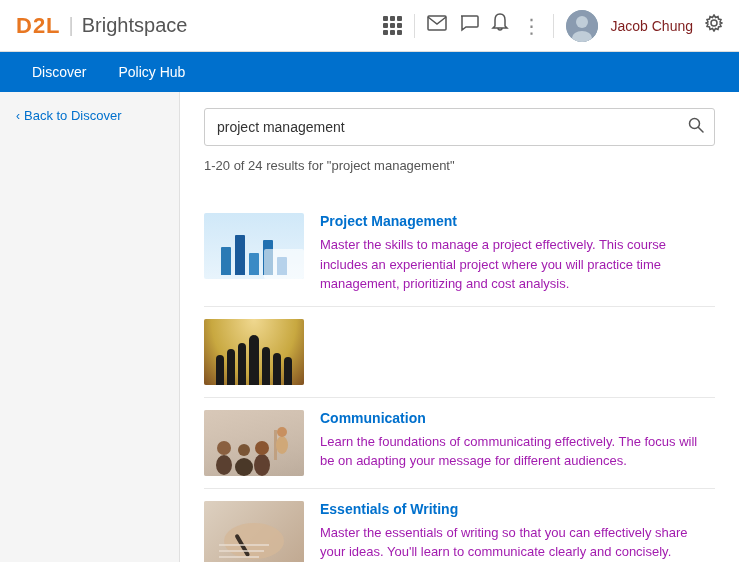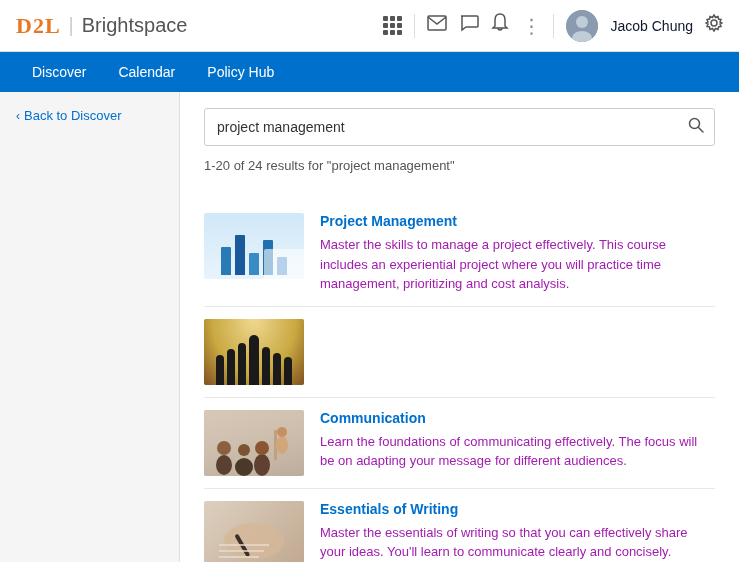--- a/index.html
+++ b/index.html
@@ -13,21 +13,20 @@
       padding: 8px 16px;
       border-bottom: 1px solid #ddd;
       height: 52px;
     }
     .logo-d2l {
       font-weight: bold;
       font-size: 22px;
       color: #e87722;
       letter-spacing: 1px;
       margin-right: 8px;
-      font-family: Liberation Serif, serif;
     }
     .logo-separator {
       color: #ccc;
       font-size: 20px;
       margin-right: 8px;
     }
     .logo-brightspace {
       font-size: 20px;
       color: #555;
       font-weight: 300;
@@ -66,21 +65,21 @@
       height: 100%;
       background: linear-gradient(135deg, #a0b0c0 0%, #7090a0 100%);
       display: flex;
       align-items: center;
       justify-content: center;
       color: #fff;
       font-size: 13px;
     }
     .username {
       font-size: 14px;
-      color: #0f172a;
+      color: #7f1d1d;
     }
     .gear-icon {
       font-size: 18px;
       color: #555;
     }
 
     
     .navbar {
       background: #0070cd;
       display: flex;
@@ -359,21 +358,20 @@
       <svg width="18" height="18" viewBox="0 0 18 18" fill="none">
         <circle cx="9" cy="9" r="3" stroke="#555" stroke-width="1.5"></circle>
         <path d="M9 1 L10.5 3.5 L13 2.5 L13.5 5 L16 5.5 L15 8 L17 9 L15 10 L16 12.5 L13.5 13 L13 15.5 L10.5 14.5 L9 17 L7.5 14.5 L5 15.5 L4.5 13 L2 12.5 L3 10 L1 9 L3 8 L2 5.5 L4.5 5 L5 2.5 L7.5 3.5 Z" stroke="#555" stroke-width="1.5" fill="none"></path>
       </svg>
     </span>
   </div>
 </div>
 
 <div class="navbar">
   <a class="nav-item">Discover</a>
-  <a class="nav-item">Calendar</a>
   <a class="nav-item">Policy Hub</a>
 </div>
 
 <div class="main-layout">
 
   <div class="sidebar">
     <div class="back-link">
       <span class="back-arrow">‹</span>
       <span>Back to Discover</span>
     </div>

